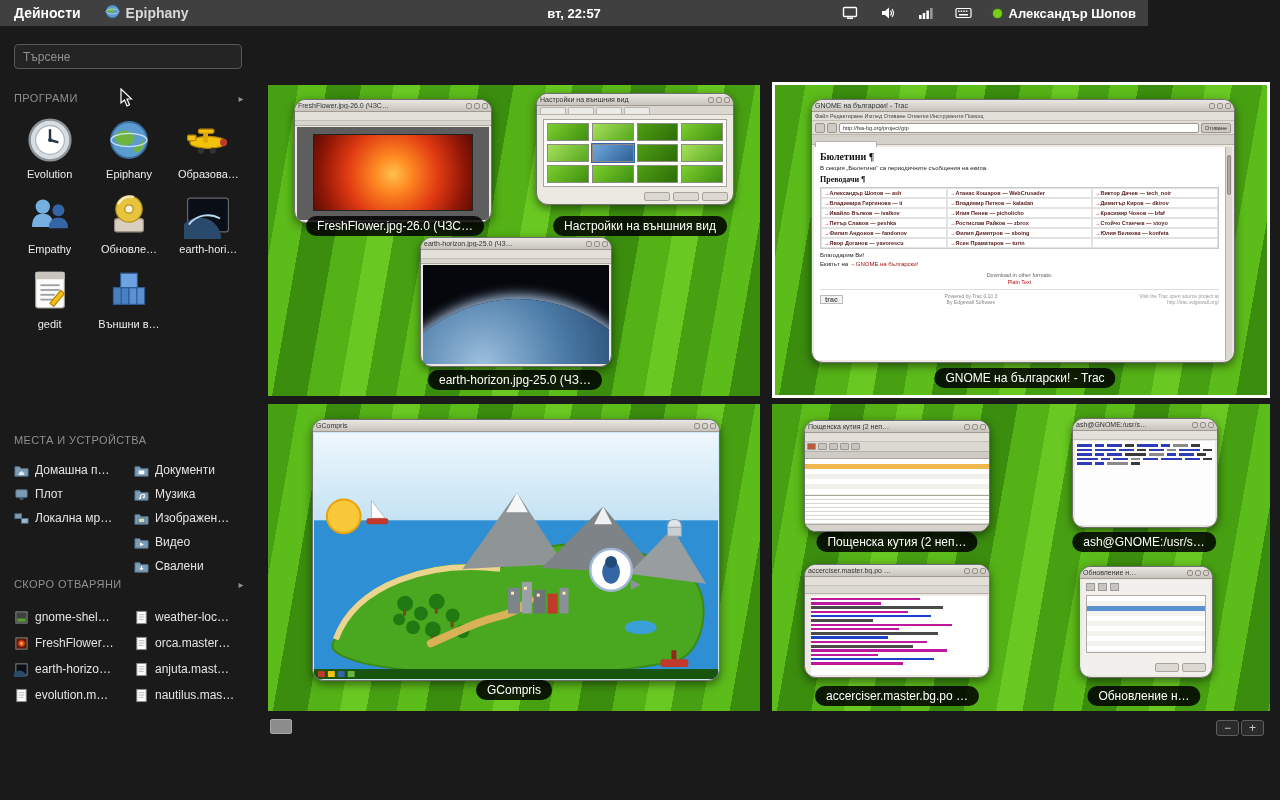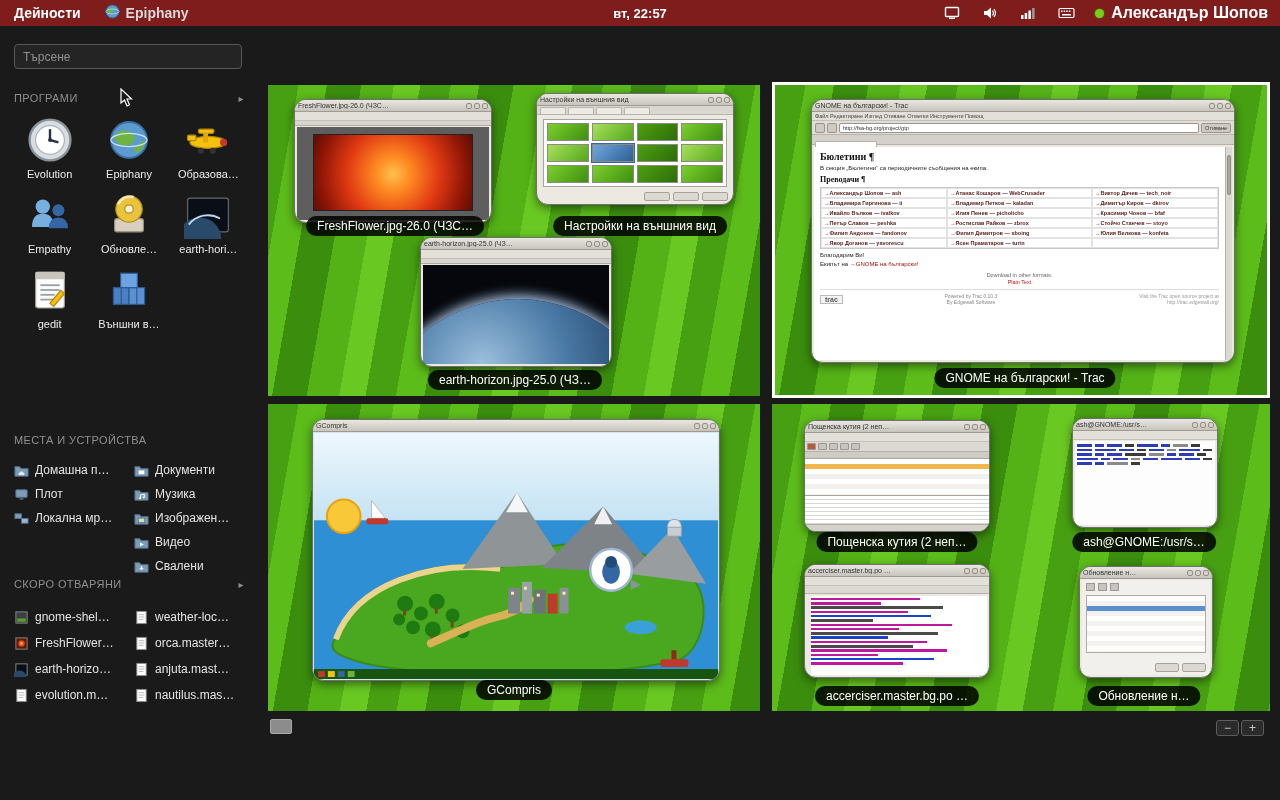--- a/index.html
+++ b/index.html
@@ -1,26 +1,26 @@
 <!DOCTYPE html>
 <html><head>
 <meta charset="utf-8">
 <style>
   * { margin:0; padding:0; box-sizing:border-box; }
   html,body { width:1280px; height:800px; font-family:"Liberation Sans",sans-serif; background:#161616; overflow:hidden; }
   #screen { position:relative; width:1280px; height:800px; background:#1a1a1a; overflow:hidden; }
 
   
-  .topbar { position:absolute; top:0; left:0; width:1280px; height:26px; background:#7f1d1d; color:#fff; display:flex; align-items:center; z-index:50; }
+  .topbar { position:absolute; top:0; left:0; width:1148px; height:26px; background:#404040; color:#fff; display:flex; align-items:center; z-index:50; }
   .activities { font-size:14px; font-weight:bold; padding:0 14px; cursor:pointer; }
   .appmenu { display:flex; align-items:center; gap:6px; font-size:14px; font-weight:bold; color:#d8d8d8; padding:0 10px; cursor:pointer; }
   .clock { position:absolute; left:50%; transform:translateX(-50%); font-size:13px; font-weight:bold; cursor:pointer; }
   .tb-right { margin-left:auto; display:flex; align-items:center; gap:20px; padding-right:12px; }
   .sysicon { width:18px; height:16px; display:flex; align-items:center; justify-content:center; cursor:pointer; }
-  .user { display:flex; align-items:center; gap:7px; font-size:16px; font-weight:bold; cursor:pointer; }
+  .user { display:flex; align-items:center; gap:7px; font-size:13px; font-weight:bold; cursor:pointer; }
   .status-dot { width:9px; height:9px; border-radius:50%; background:#73d216; box-shadow:0 0 2px #4e9a06; }
 
   
   .dash { position:absolute; left:0; top:26px; width:256px; bottom:0; background:#1a1a1a; z-index:10; }
   .search { position:absolute; left:14px; top:18px; width:228px; height:25px; background:#242424; border:1px solid #585858; border-radius:4px; color:#cfcfcf; font-size:12px; padding:0 8px; font-family:"Liberation Sans",sans-serif; }
   .search::placeholder { color:#8f8f8f; }
   .sec { position:absolute; left:14px; width:230px; color:#8f8f8f; font-size:11px; letter-spacing:.4px; display:flex; justify-content:space-between; align-items:center; }
   .sec .arrow { color:#8f8f8f; font-size:10px; cursor:pointer; }
   .app-grid { position:absolute; left:10px; top:88px; width:238px; display:grid; grid-template-columns:repeat(3,1fr); row-gap:9px; justify-items:center; }
   .app { width:74px; display:flex; flex-direction:column; align-items:center; cursor:pointer; }

